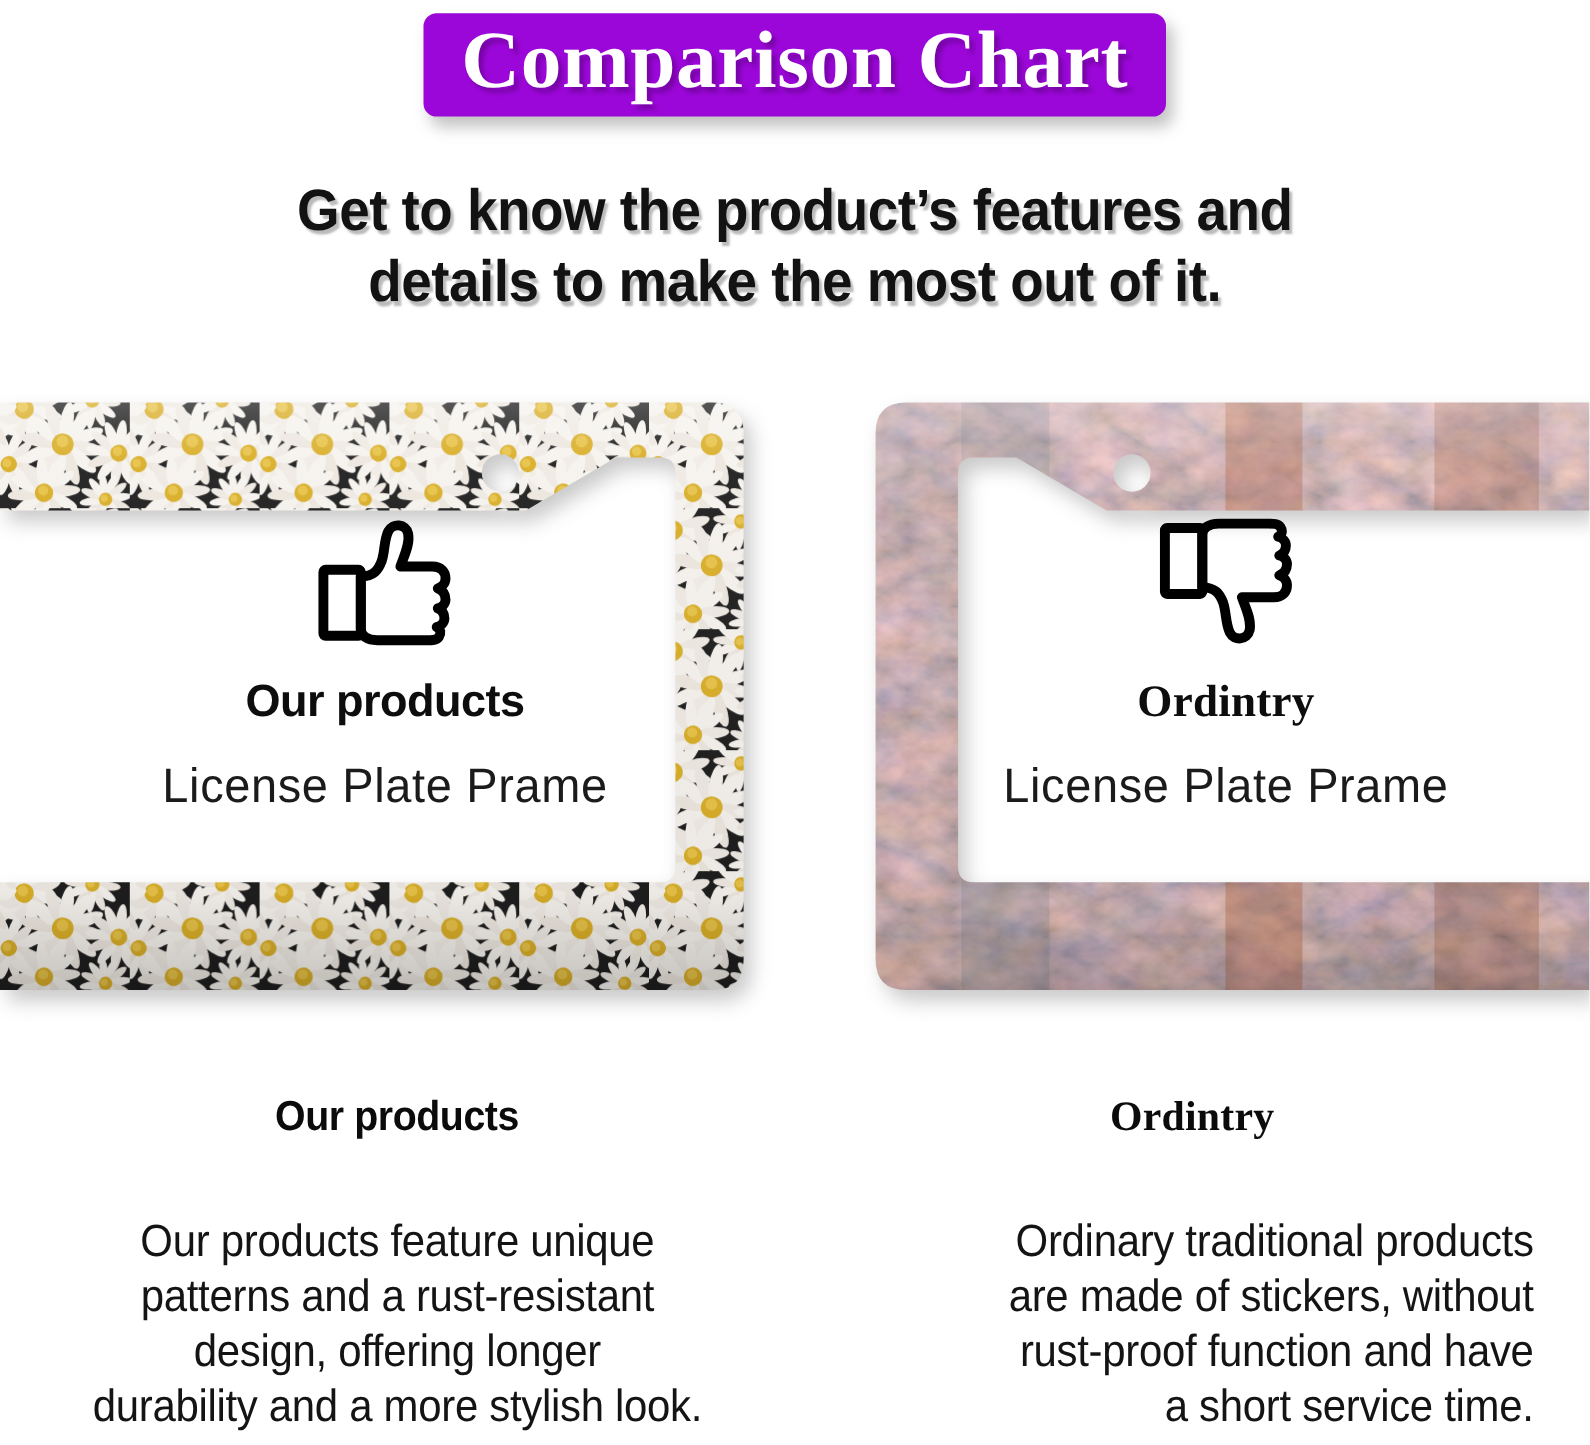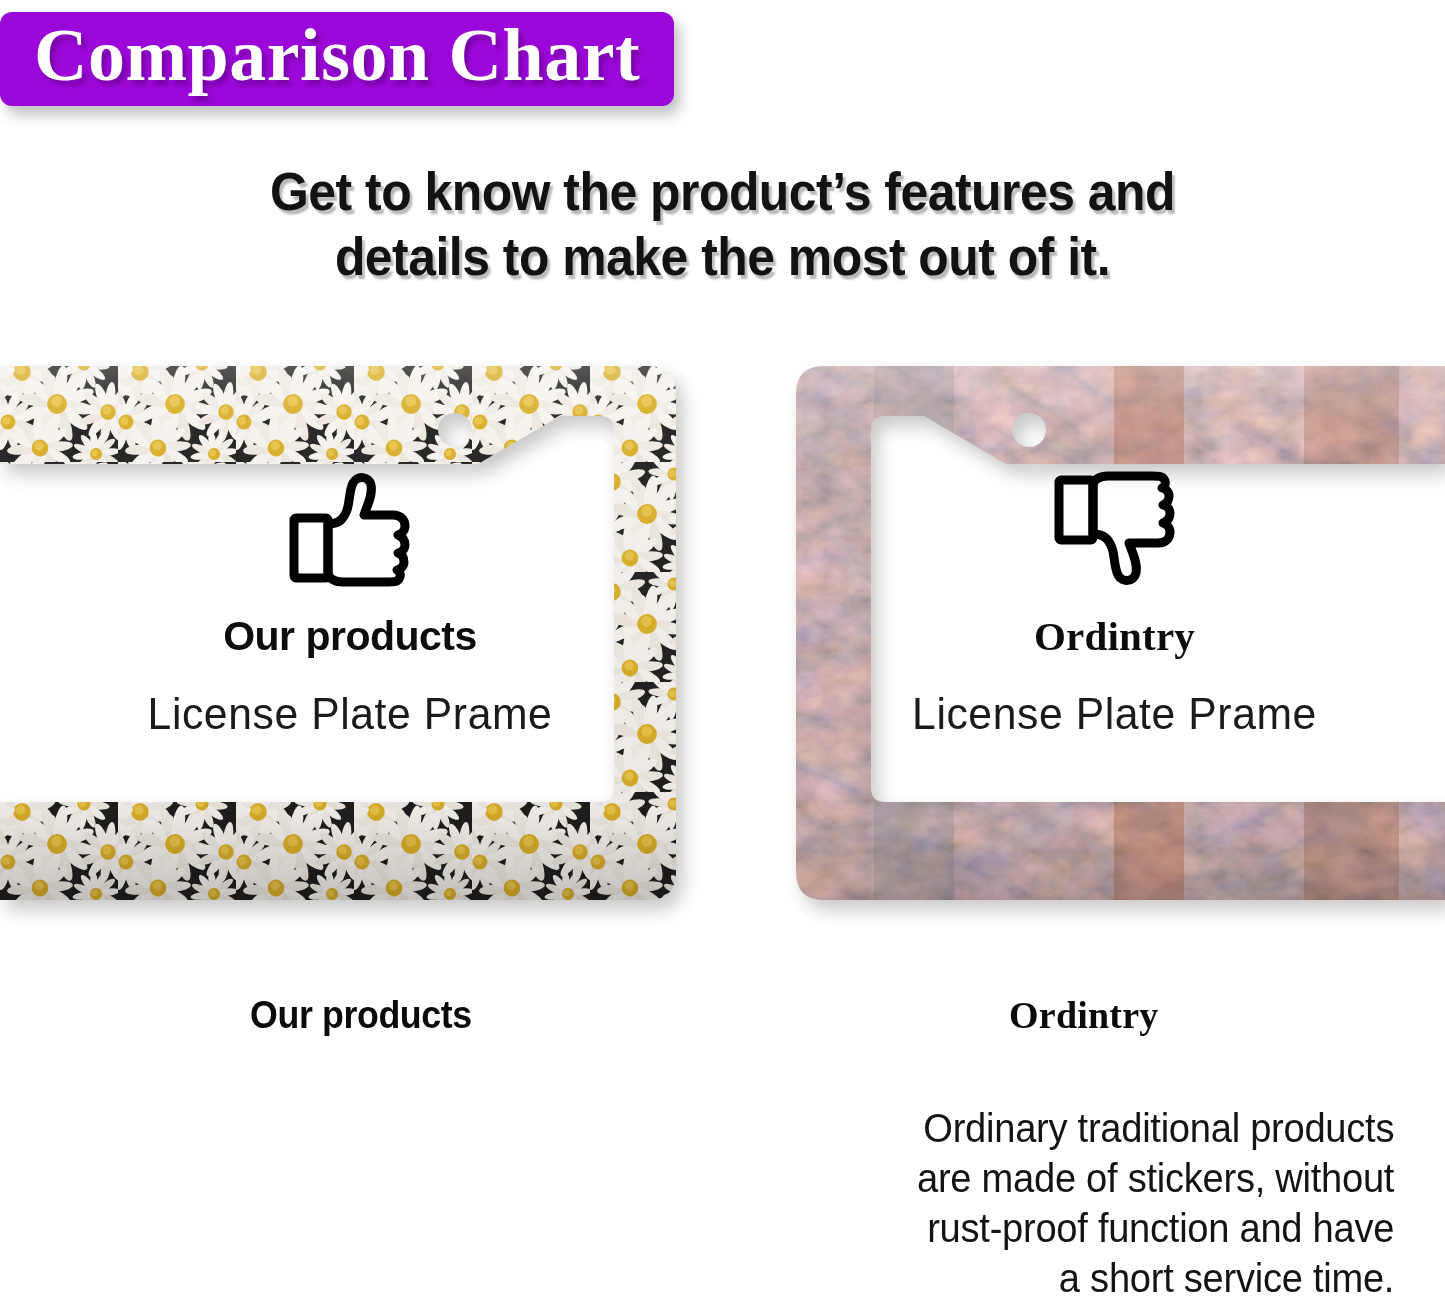--- a/index.html
+++ b/index.html
@@ -6,21 +6,21 @@
   body{
     width:1445px;height:1314px;
     background:#ffffff;
     font-family:"Liberation Sans", sans-serif;
     overflow:hidden;position:relative;
   }
 
   
   #banner-wrap{
     position:absolute;left:0;top:12px;width:1445px;
-    display:flex;border-radius:30px;
+    display:flex;justify-content:center;border-radius:30px;
   }
   #title-banner{
     background:#9B07D8;
     border-radius:12px;
     padding:6px 34px 14px 34px;
     box-shadow:6px 9px 14px rgba(120,120,120,0.45);
   }
   #title-text{
     font-family:"Liberation Serif", serif;
     font-weight:bold;
@@ -286,20 +286,26 @@
     <div class="plate-sub">License Plate Prame</div>
   </div>
 </div>
 
 <div id="bottom">
 
   <div class="col" id="col-left">
     <div class="col-head">
       <span class="head-sans">Our products</span>
     </div>
+    <div class="col-body">
+      <span>Our products feature unique</span>
+      <span>patterns and a rust-resistant</span>
+      <span>design, offering longer</span>
+      <span>durability and a more stylish look.</span>
+    </div>
   </div>
 
   <div class="col" id="col-right">
     <div class="col-head">
       <span class="head-serif">Ordintry</span>
     </div>
     <div class="col-body">
       <span>Ordinary traditional products</span>
       <span>are made of stickers, without</span>
       <span>rust-proof function and have</span>

